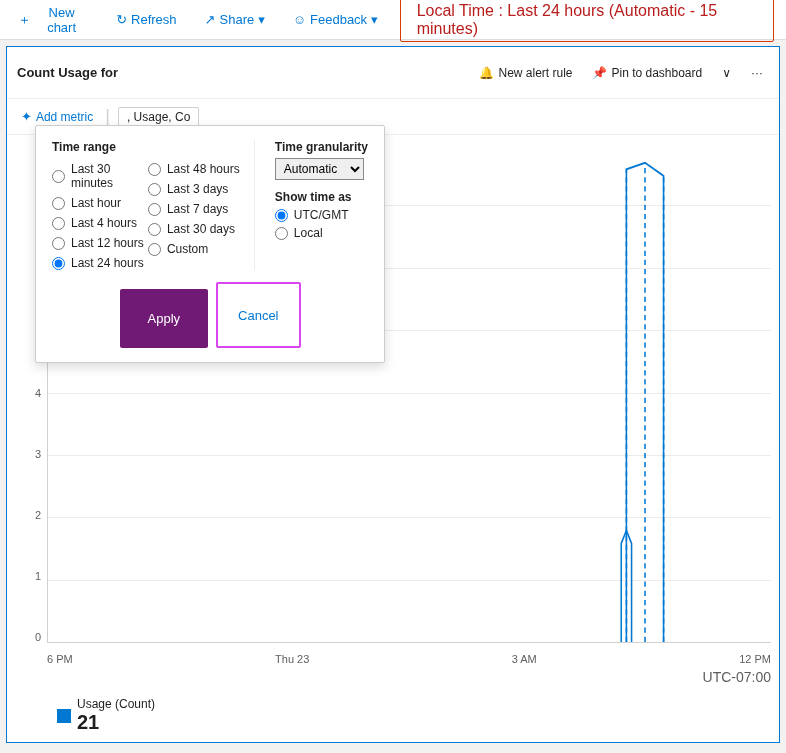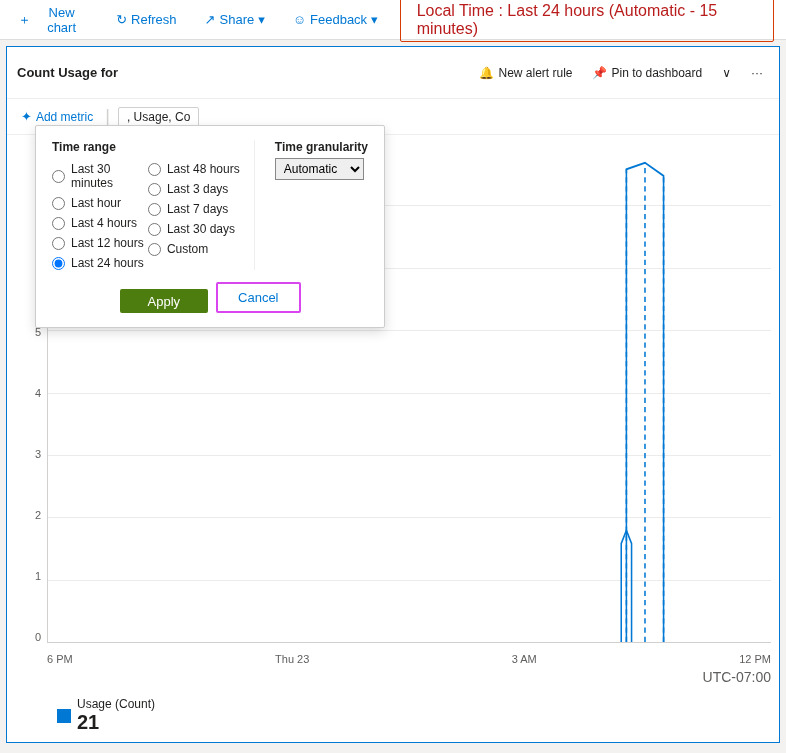--- a/index.html
+++ b/index.html
@@ -134,22 +134,22 @@
       font-size: 12px; font-weight: 600; color: #201f1e;
       margin-bottom: 4px;
     }
     .popup-actions {
       display: flex;
       gap: 8px;
       margin-top: 12px;
       justify-content: center;
     }
     .btn-apply {
-      background: #4d7c0f; color: #fff;
-      border: none; padding: 4px 28px;
+      background: #701a75; color: #fff;
+      border: none; padding: 22px 28px;
       font-size: 13px; cursor: pointer; border-radius: 2px; margin-top: 7px;
     }
     .btn-cancel {
       background: #fff; color: #0078d4;
       border: 2px solid #d946ef; padding: 6px 20px;
       font-size: 13px; cursor: pointer; border-radius: 2px;
     }
 
     
     .chart-area {
@@ -333,20 +333,31 @@
             <option>1 minute</option>
             <option>5 minutes</option>
             <option>15 minutes</option>
             <option>30 minutes</option>
             <option>1 hour</option>
             <option>6 hours</option>
             <option>12 hours</option>
             <option>1 day</option>
           </select>
         </div>
+        <div>
+          <div class="show-time-label">Show time as</div>
+          <label class="radio-label" style="margin-bottom:4px;">
+            <input type="radio" name="showtime" value="utc" checked="" style="">
+            <span>UTC/GMT</span>
+          </label>
+          <label class="radio-label">
+            <input type="radio" name="showtime" value="local" style="">
+            <span>Local</span>
+          </label>
+        </div>
       </div>
     </div>
 
     <div class="popup-actions">
       <button class="btn-apply">Apply</button>
       <button class="btn-cancel">Cancel</button>
     </div>
   </div>
 
   <div class="chart-area">

